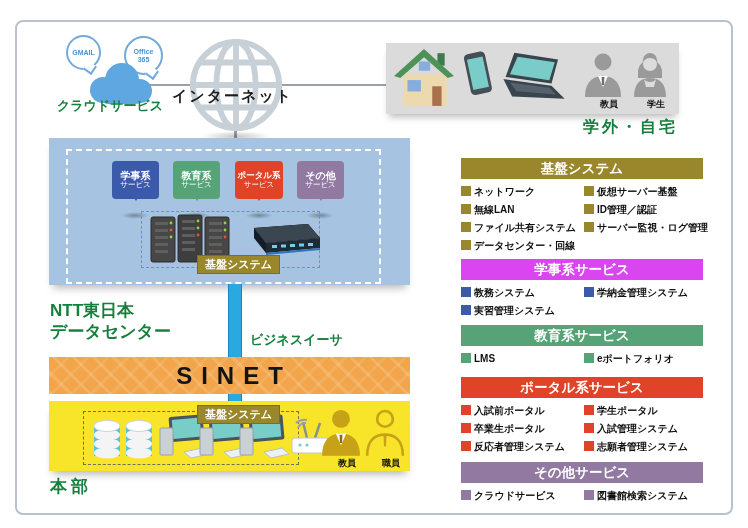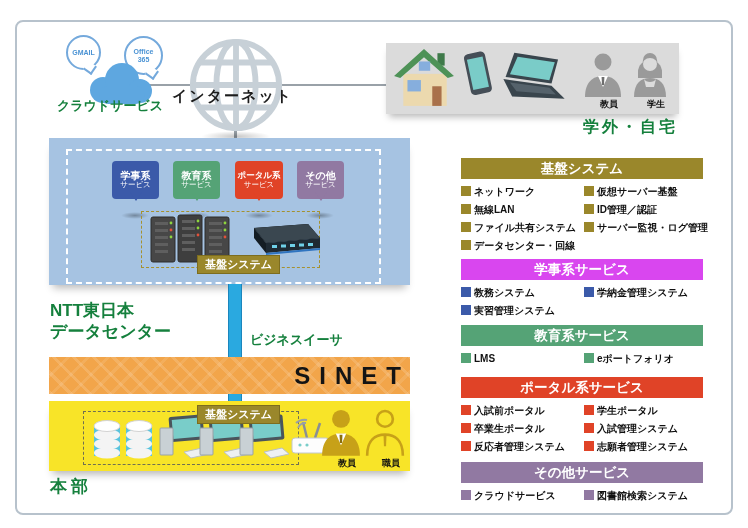--- a/index.html
+++ b/index.html
@@ -40,21 +40,21 @@
   .bubshadow{width:28px;height:7px;border-radius:50%;
        background:radial-gradient(ellipse at center,rgba(0,0,0,.3),rgba(0,0,0,0) 70%);}
   .corelabel{background:#9a872b;border:1px solid #7d6d1e;color:#fff;font-size:11px;
        font-weight:bold;padding:1px 7px;white-space:nowrap;}
 
   
   .connector{background:#2aa9e0;border-left:1px solid #1b86bd;border-right:1px solid #1b86bd;}
   .sinet{background:#f2a54a;
      background-image:repeating-linear-gradient(45deg,rgba(255,255,255,.14) 0 3px,rgba(255,255,255,0) 3px 14px),
                       repeating-linear-gradient(-45deg,rgba(255,255,255,.10) 0 3px,rgba(255,255,255,0) 3px 14px);
-     display:flex;align-items:center;justify-content:flex-end;}
+     display:flex;align-items:center;justify-content:center;}
   .sinet span{font-size:24px;font-weight:bold;letter-spacing:9px;color:#141414;padding-left:9px;}
   .ybox{background:#f8e428;box-shadow:0 7px 8px -4px rgba(0,0,0,.3);}
   .ydash{border:1px dashed #6f6f52;}
 
   
   .sect-h{width:242px;height:21px;line-height:21px;text-align:center;color:#fff;
           font-size:13.5px;font-weight:bold;}
   .items{display:grid;grid-template-columns:123px 1fr;margin-top:4px;}
   .li{white-space:nowrap;font-size:10px;font-weight:bold;line-height:18px;color:#111;}
   .bullet{display:inline-block;width:10px;height:10px;margin-right:3px;vertical-align:-1px;}

